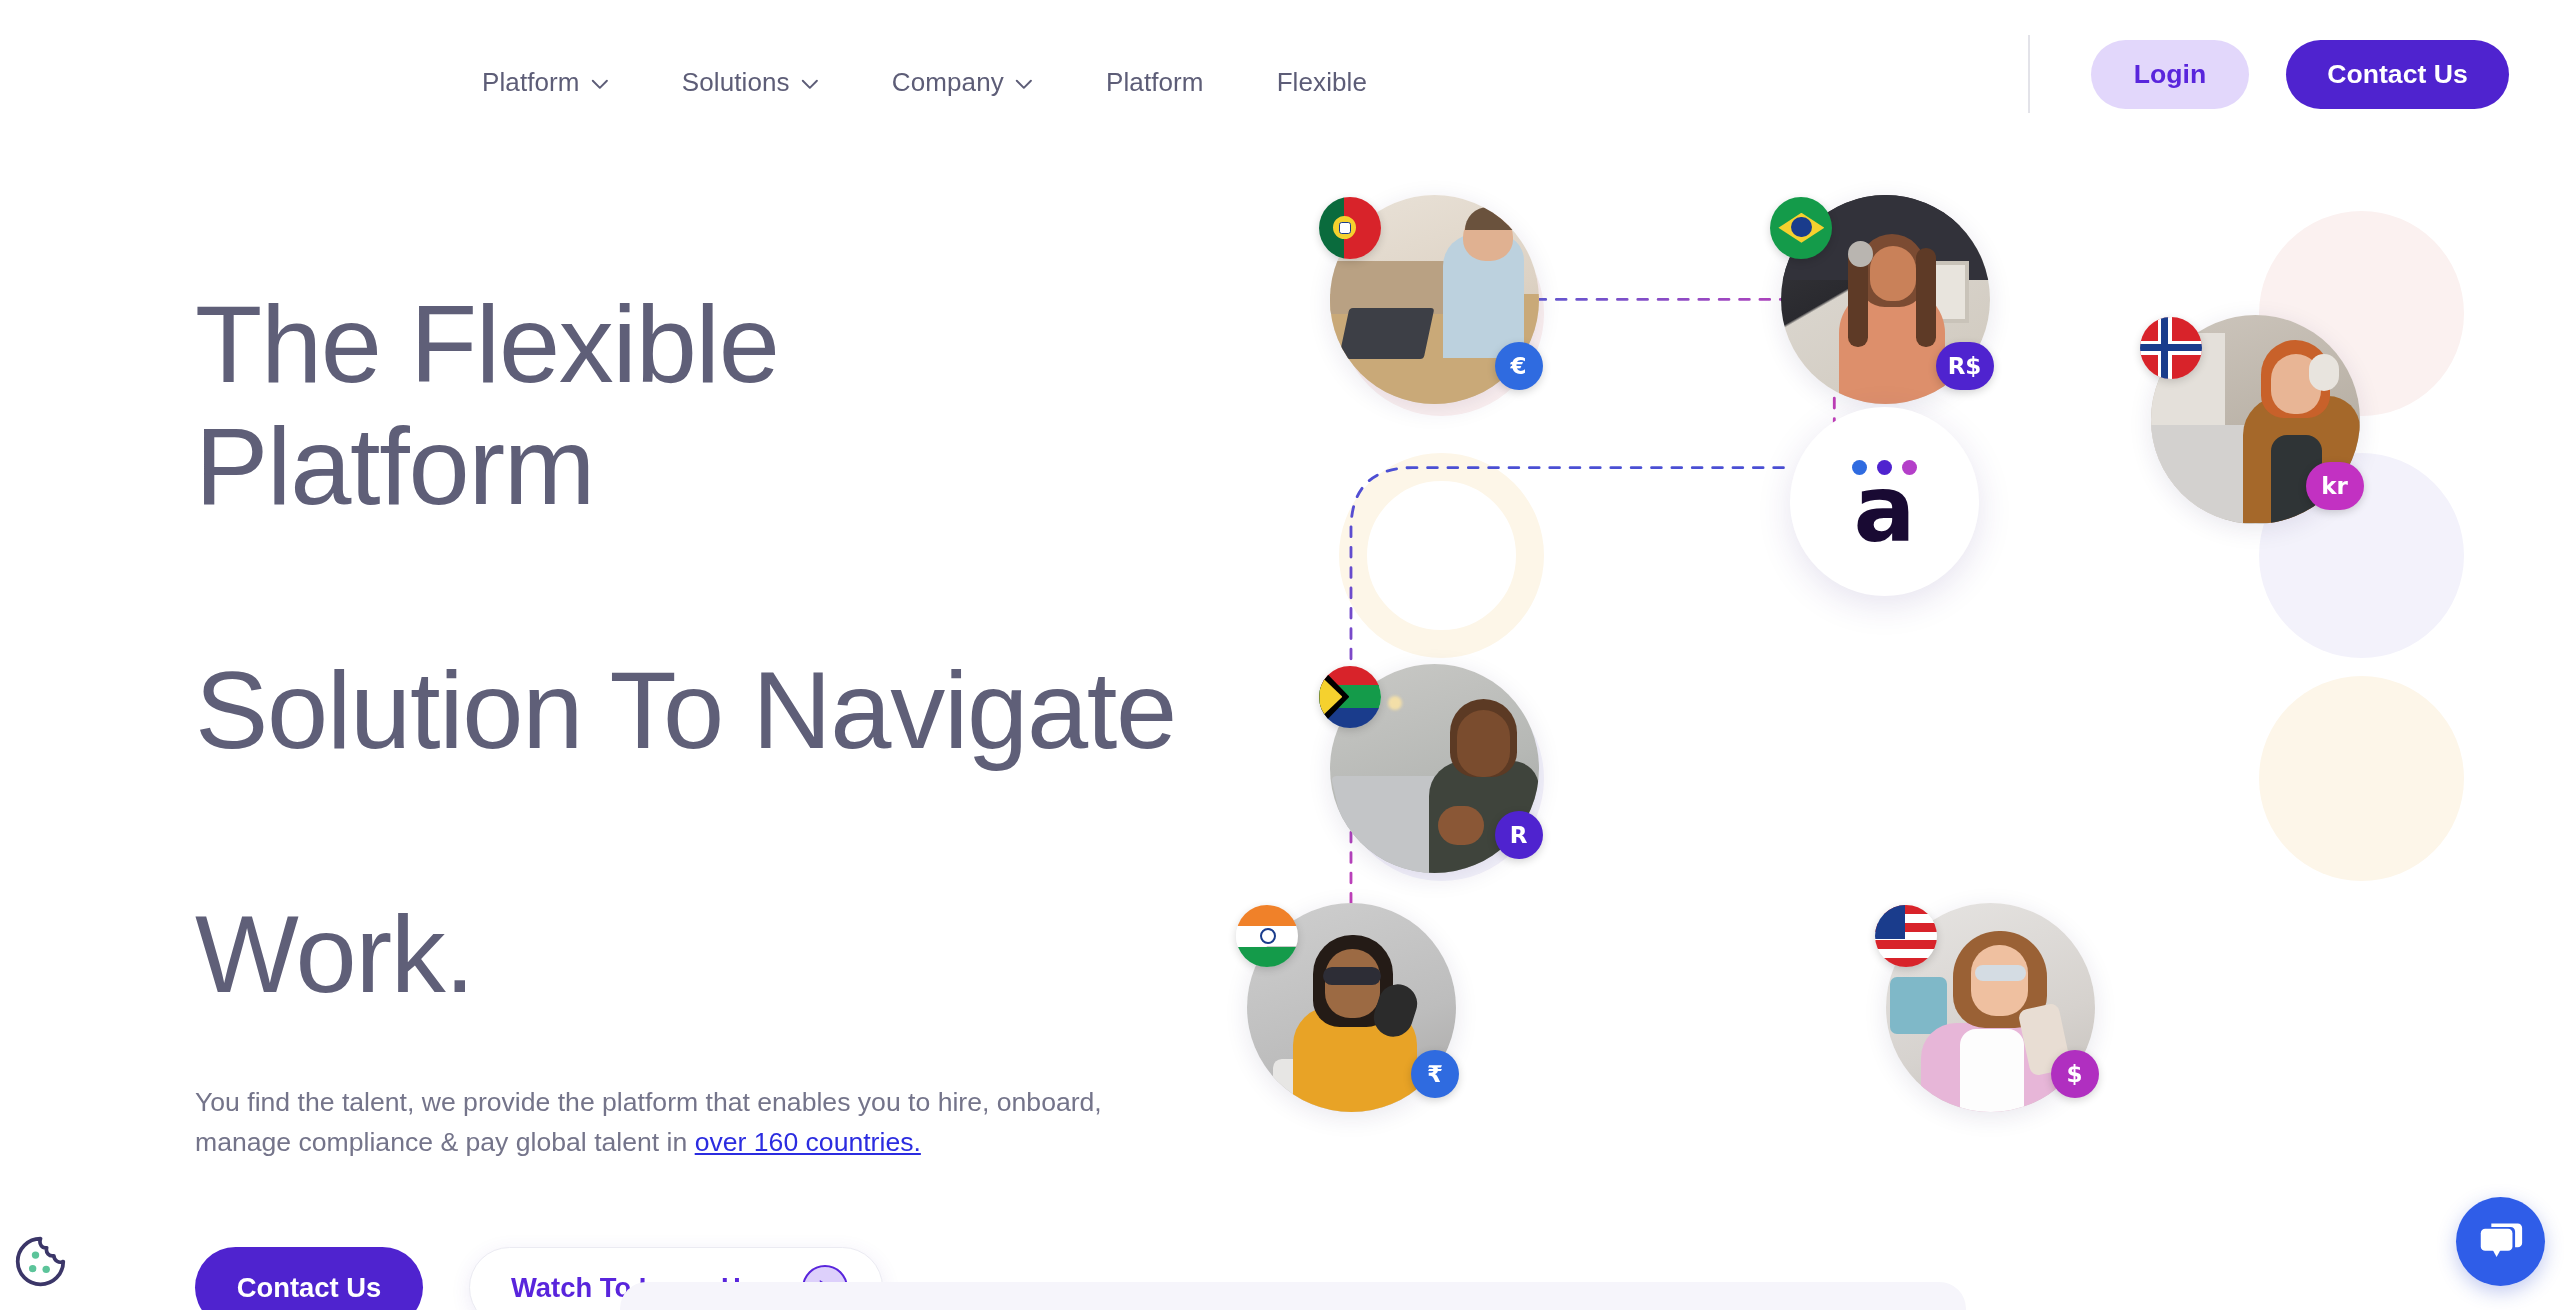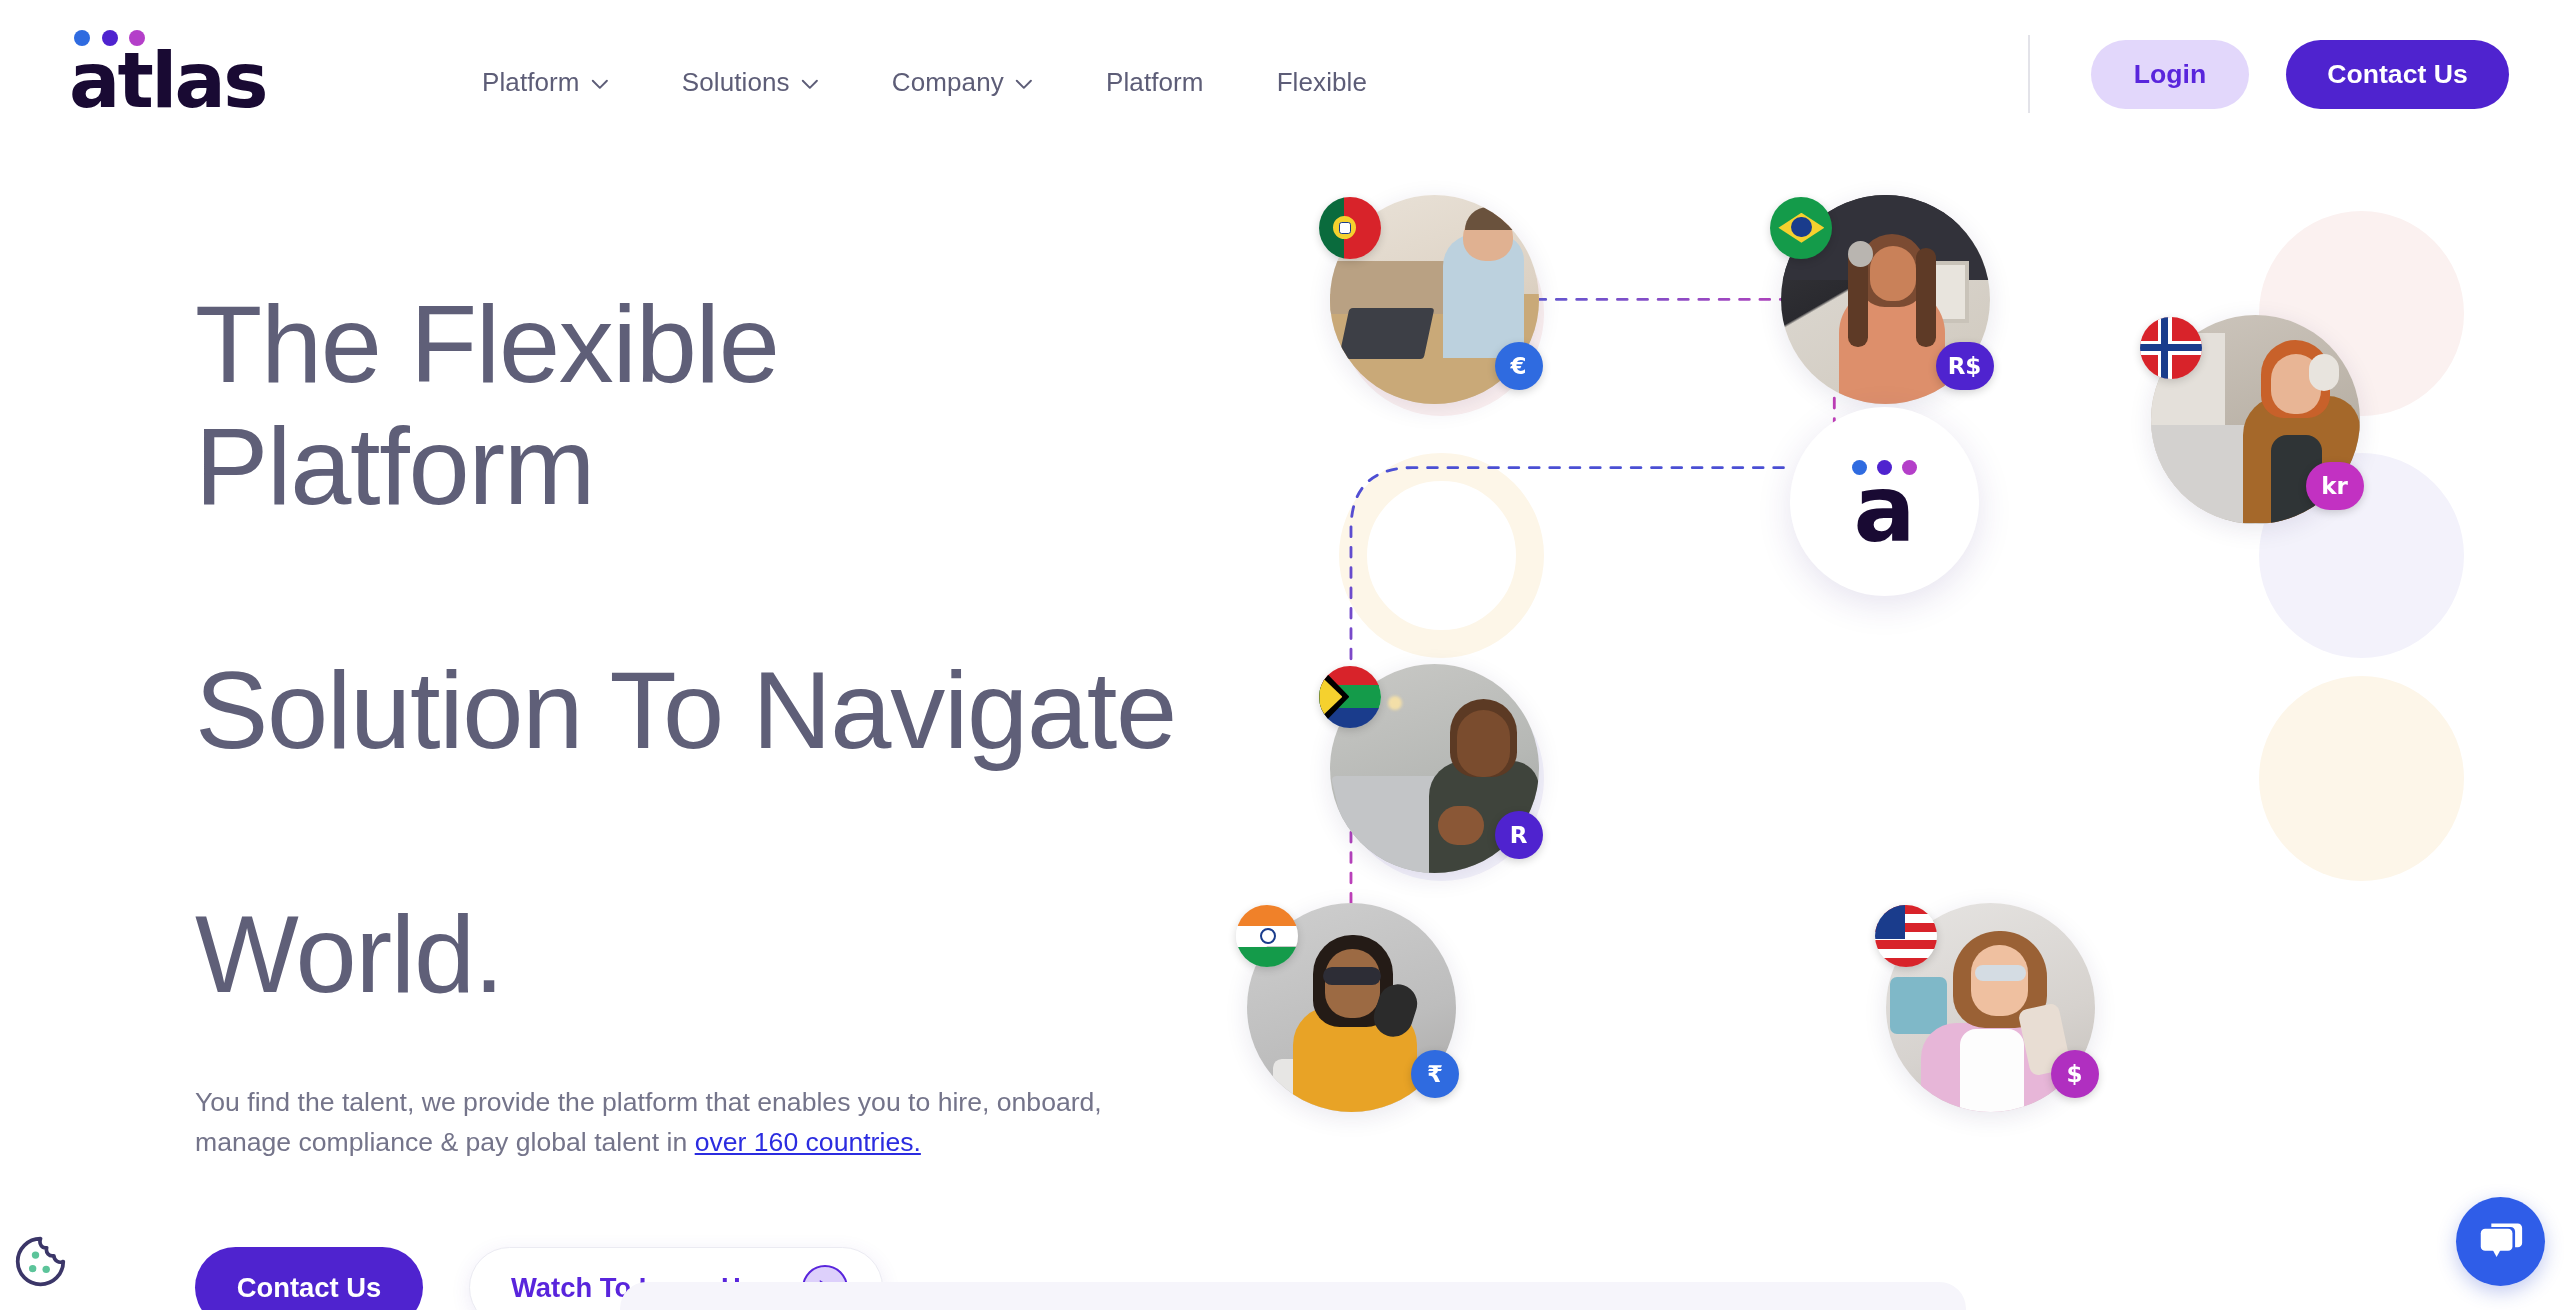--- a/index.html
+++ b/index.html
@@ -170,28 +170,20 @@
     background: #f6f5fb;
   }
 </style>
 </head>
 <body>
 
 <div class="page">
 
   <header class="header">
 
-    <div class="logo-wrap">
-      <div class="logo-dots">
-        <span style="background:#2f6be0"></span>
-        <span style="background:#4f23cf"></span>
-        <span style="background:#b43fc9"></span>
-      </div>
-      <div class="logo-text">atlas</div>
-    </div>
 
     <nav class="nav">
       <div class="nav-item">
         <span>Platform</span>
         <span class="chev">
           <svg width="17.7" height="10.6" viewBox="0 0 20 12">
               <path d="M2 2 L10 10 L18 2" fill="none" stroke="#5d5d77" stroke-width="2.2" stroke-linecap="round" stroke-linejoin="round"></path>
             </svg>
         </span>
       </div>
@@ -226,21 +218,21 @@
     <button class="btn-contact-top">Contact Us</button>
   </header>
 
   <section class="hero-left">
     <h1 class="headline">
       <span>The Flexible</span><br>
       <span>Platform</span><br>
       <br>
       <span>Solution To Navigate</span><br>
       <br>
-      <span>World.</span>
+      <span>Work.</span>
     </h1>
 
     <p class="subcopy">
       <span>You find the talent, we provide the platform that enables you to hire, onboard, manage compliance &amp; pay global talent in </span><a class="link" href="#">over 160 countries.</a>
     </p>
 
     <div class="cta-row">
       <button class="btn-contact">Contact Us</button>
       <button class="btn-watch">
         <span>Watch To Learn How</span>

